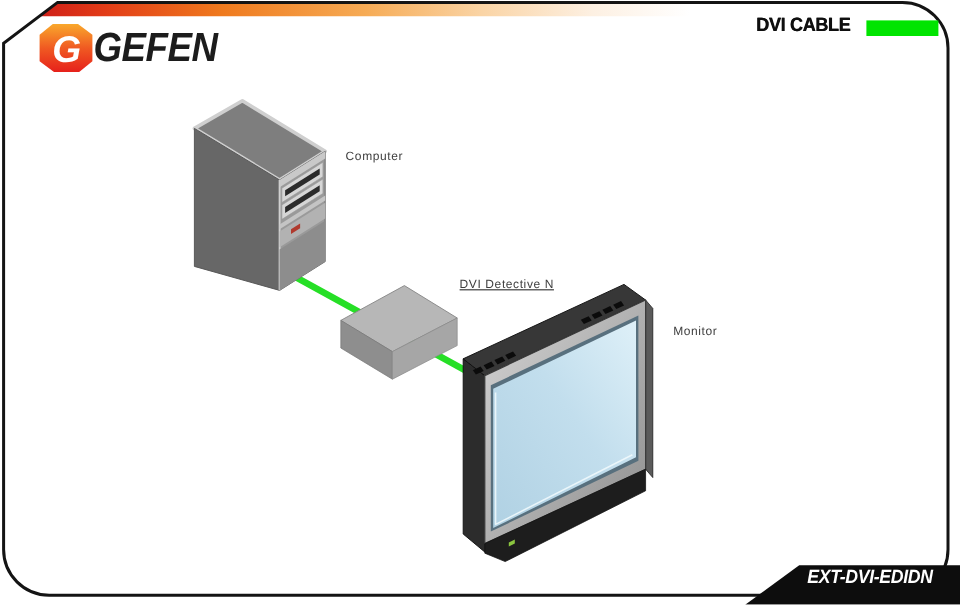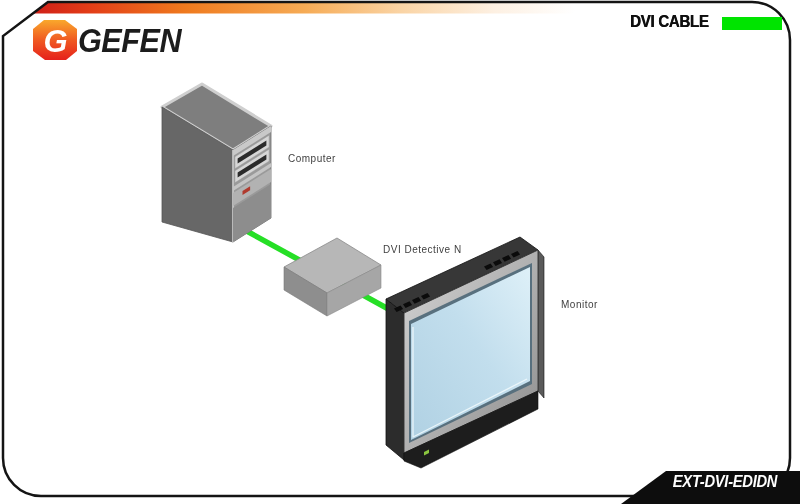--- a/index.html
+++ b/index.html
@@ -3,24 +3,24 @@
 <meta charset="utf-8">
 <style>
   html,body{margin:0;padding:0;background:#fff;}
   #canvas{
     position:relative;width:800px;height:504px;background:#ffffff;overflow:hidden;
     font-family:"Liberation Sans",sans-serif;
   }
   #scene{position:absolute;left:0;top:0;}
   .label{
     position:absolute;font-size:10px;color:#3f3f3f;letter-spacing:.5px;
-    font-family:"Liberation Sans",sans-serif;white-space:nowrap;margin-top:28px;
+    font-family:"Liberation Sans",sans-serif;white-space:nowrap;
   }
   #computer-label{left:288px;top:125px;}
-  #box-label{left:383px;top:216px;}
+  #box-label{left:383px;top:232px;text-decoration:underline;}
   #monitor-label{left:561px;top:271px;}
   #legend-label{
     position:absolute;right:91px;top:13px;font-size:16px;font-weight:bold;
     color:#0f0f0f;letter-spacing:-.3px;transform:scaleX(.94);transform-origin:right center;
     text-shadow:.4px 0 0 #0f0f0f;white-space:nowrap;
   }
   #legend-swatch{position:absolute;left:722px;top:17px;width:60px;height:13px;background:#00e400;}
   #model-label{
     position:absolute;left:656px;top:473px;width:138px;text-align:center;
     font-size:16px;font-weight:bold;font-style:italic;color:#ffffff;

